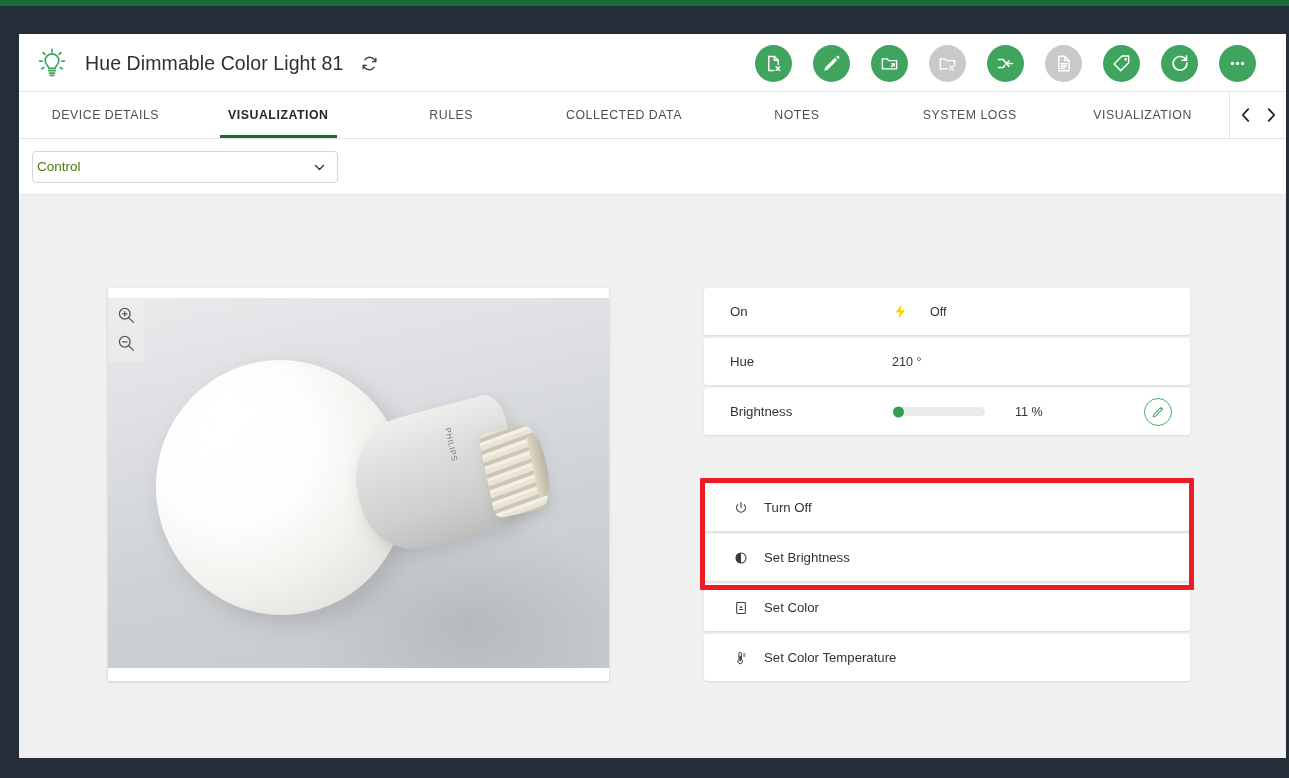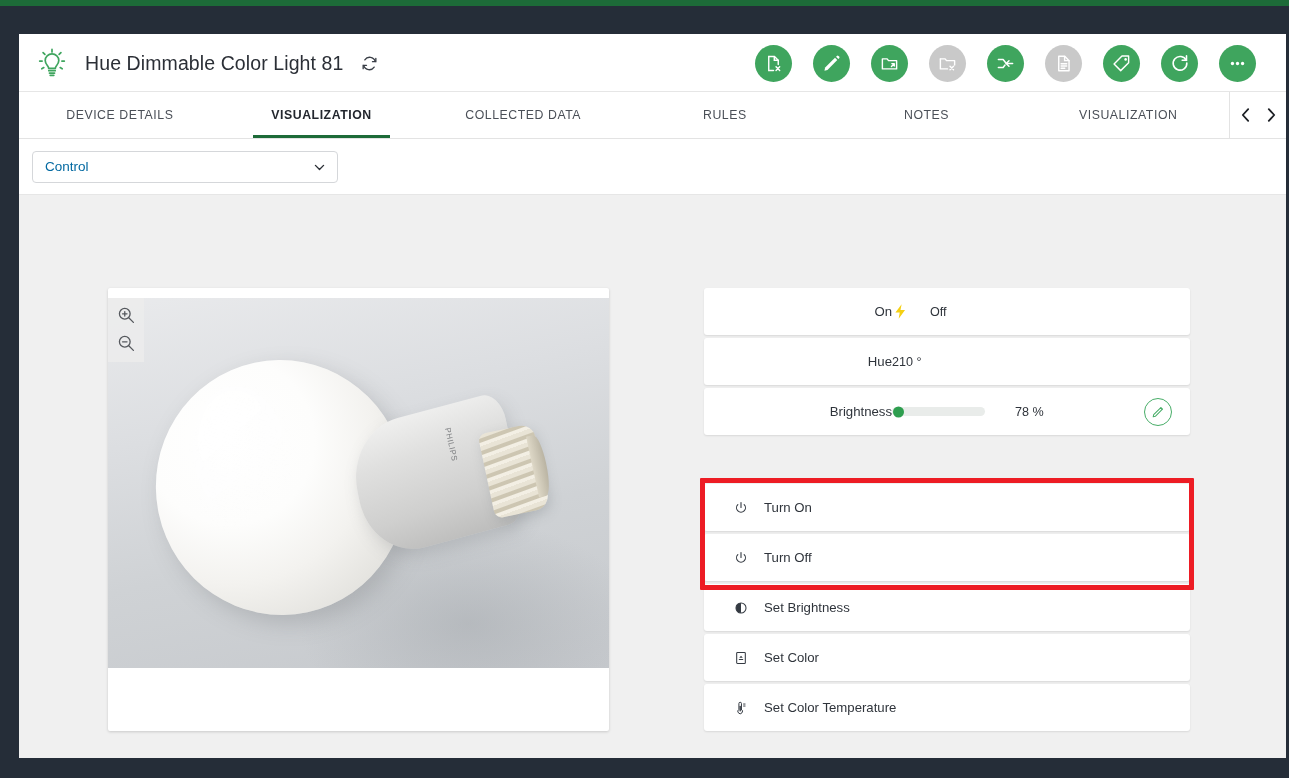--- a/index.html
+++ b/index.html
@@ -137,23 +137,23 @@
     display: flex; align-items: center;
     padding-left: 13px;
     border-bottom: 1px solid #e6e6e6;
   }
   .select {
     width: 306px; height: 32px;
     border: 1px solid #d5d7da;
     border-radius: 4px;
     background: #fff;
     display: flex; align-items: center;
-    padding: 0 12px;
+    padding: 0 4px;
     font-size: 13.5px;
-    color: #0369a1;
+    color: #4d7c0f;
     cursor: pointer;
     position: relative;
   }
   .select .chev {
     position: absolute; right: 11px; top: 50%;
     transform: translateY(-50%);
     width: 13px; height: 13px;
   }
 
   
@@ -266,21 +266,20 @@
     width: 22px; height: 22px;
     cursor: pointer;
     display: flex; align-items: center; justify-content: center;
   }
 
   
   .right-col {
     margin-left: 95px;
     width: 486px;
     flex: 0 0 auto;
-    text-align: right;
   }
   .prop-list { display: flex; flex-direction: column; gap: 3px; }
   .prop-row {
     height: 47px;
     background: #ffffff;
     border-radius: 3px;
     box-shadow: 0 1px 2px rgba(0,0,0,.10);
     display: flex; align-items: center;
     padding: 0 18px 0 26px;
     position: relative;
@@ -452,27 +451,30 @@
 
     <div class="tabbar">
       <div class="tabs">
         <div class="tab">
           <span>DEVICE DETAILS</span>
         </div>
         <div class="tab active">
           <span>VISUALIZATION</span>
         </div>
         <div class="tab">
+          <span>RULES</span>
+        </div>
+        <div class="tab">
           <span>COLLECTED DATA</span>
-        </div>
-        <div class="tab">
-          <span>RULES</span>
         </div>
         <div class="tab">
           <span>NOTES</span>
+        </div>
+        <div class="tab">
+          <span>SYSTEM LOGS</span>
         </div>
         <div class="tab">
           <span>VISUALIZATION</span>
         </div>
       </div>
       <div class="tab-nav">
         <div class="tab-arrow">
           <svg width="13" height="18" viewBox="0 0 14 20" fill="none" stroke="#1c1f24" stroke-width="2" stroke-linecap="round" stroke-linejoin="round">
               <path d="M10 3.5L4 10l6 6.5"></path>
             </svg>
@@ -547,45 +549,36 @@
                 <span>210 °</span>
               </span>
             </div>
 
             <div class="prop-row">
               <span class="prop-label">Brightness</span>
               <span class="prop-value">
                 <span class="slider">
                   <span class="slider-knob"></span>
                 </span>
-                <span class="pct">78 %</span>
+                <span class="pct">11 %</span>
               </span>
               <span class="edit-btn">
                 <svg width="14" height="14" viewBox="0 0 24 24" fill="none" stroke="#48ad68" stroke-width="1.8" stroke-linecap="round" stroke-linejoin="round">
                   <path d="M4.6 16.6l-.8 3.6 3.6-.8L19.2 7.6l-2.8-2.8z"></path>
                   <path d="M17 4.4l2.6 2.6"></path>
                 </svg>
               </span>
             </div>
 
           </div>
 
           <div class="actions-wrap">
             <div class="red-highlight"></div>
             <div class="action-list">
 
-              <div class="action-row">
-                <span class="action-icon">
-                  <svg width="14" height="14" viewBox="0 0 24 24" fill="none" stroke="#343a42" stroke-width="1.9" stroke-linecap="round">
-                    <path d="M12 2.8v8.4"></path>
-                    <path d="M6.6 6.2a7.6 7.6 0 1 0 10.8 0"></path>
-                  </svg>
-                </span>
-                <span class="action-label">Turn On</span>
-              </div>
 
               <div class="action-row">
                 <span class="action-icon">
                   <svg width="14" height="14" viewBox="0 0 24 24" fill="none" stroke="#343a42" stroke-width="1.9" stroke-linecap="round">
                     <path d="M12 2.8v8.4"></path>
                     <path d="M6.6 6.2a7.6 7.6 0 1 0 10.8 0"></path>
                   </svg>
                 </span>
                 <span class="action-label">Turn Off</span>
               </div>

